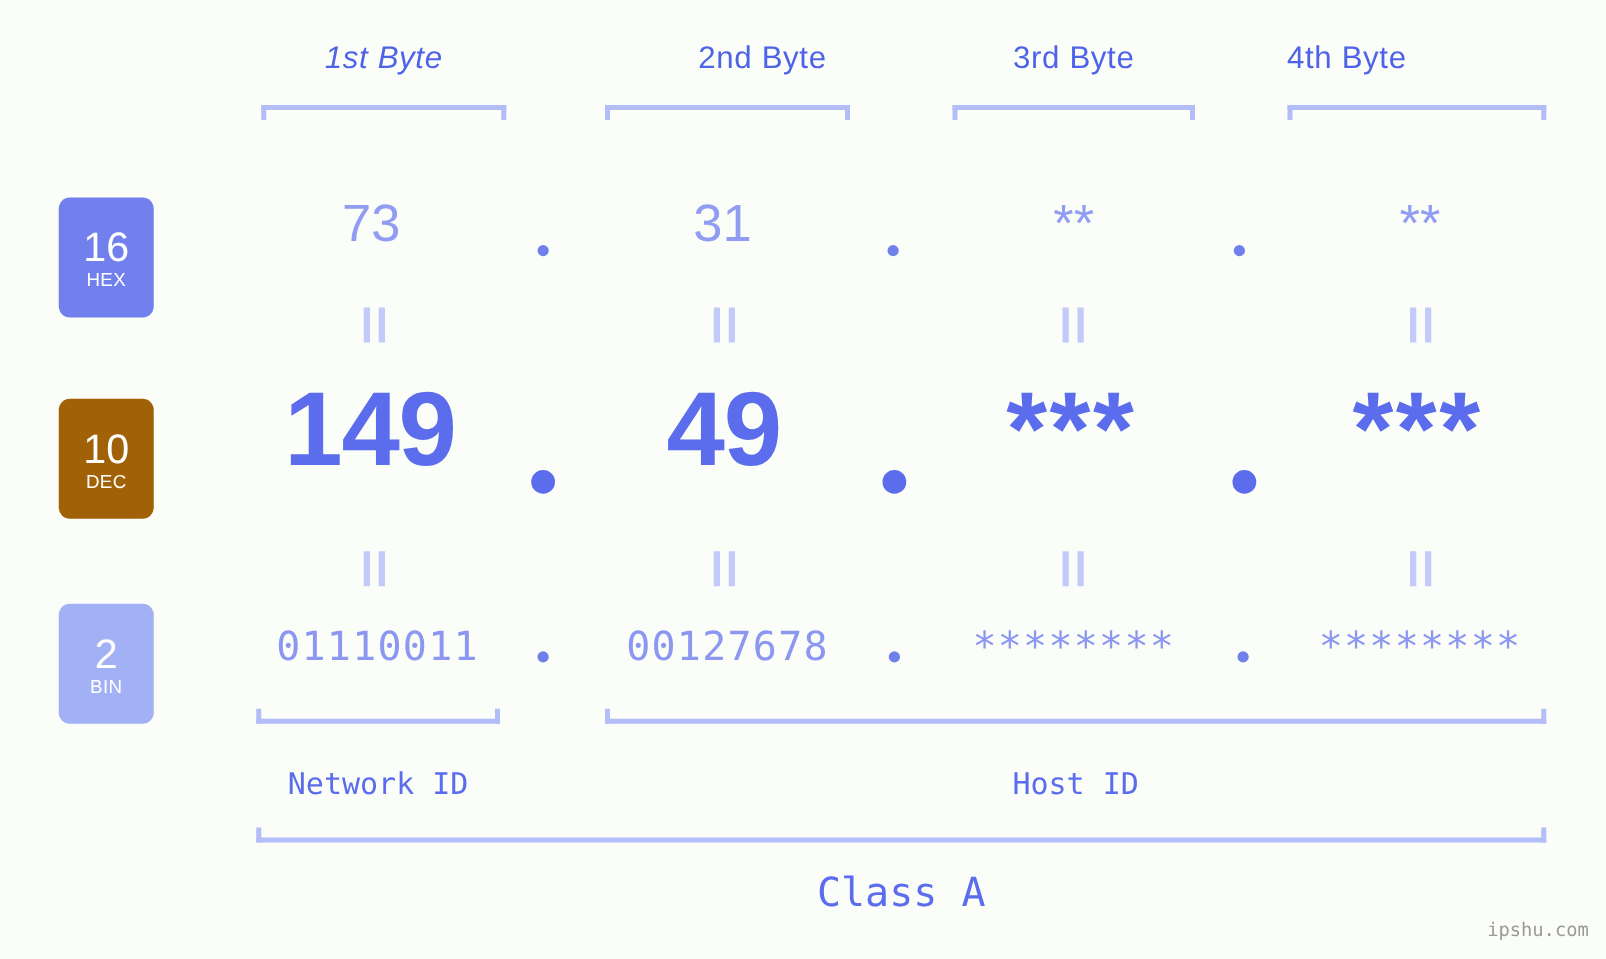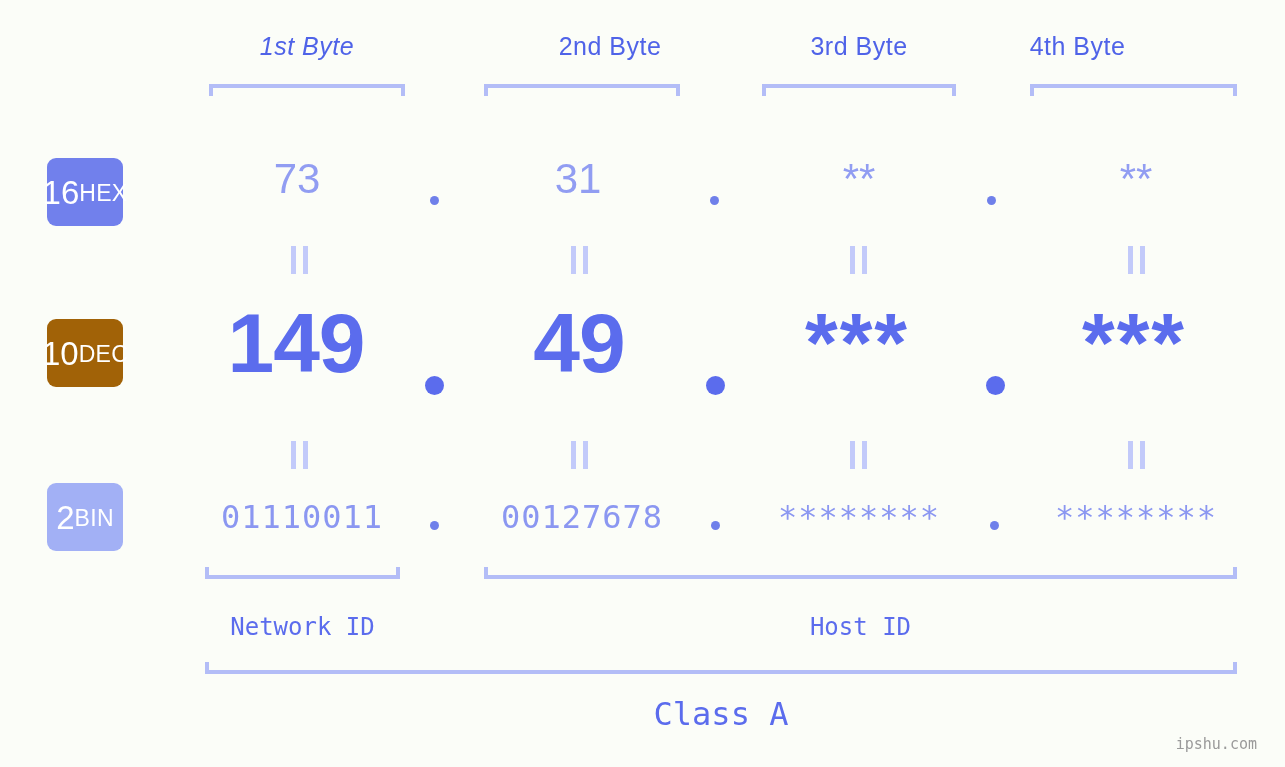--- a/index.html
+++ b/index.html
@@ -48,36 +48,36 @@
     border-right: 4px solid #b3bdf7;
     height: 12px;
     box-sizing: border-box;
   }
 
   
   .badge {
     position: absolute;
     left: 47px;
     width: 76px;
-    height: 68px;
+    height: 96px;
     border-radius: 9px;
     color: #ffffff;
     display: flex;
-    flex-direction: row;
+    flex-direction: column;
     align-items: center;
     justify-content: center;
     line-height: 1;
   }
   .badge .num {
     font-size: 33px;
     font-weight: 400;
     letter-spacing: 0px;
   }
   .badge .abbr {
-    font-size: 23px;
+    font-size: 15px;
     font-weight: 400;
     margin-top: 3px;
     letter-spacing: 0.3px;
   }
   .badge-hex { top: 158px; background: #7180ec; }
   .badge-dec { top: 319px; background: #a16207; }
   .badge-bin { top: 483px; background: #a2b0f5; }
 
   
   .row-val {
@@ -174,21 +174,21 @@
     text-align: center;
     font-size: 32px;
     color: #5b6ced;
     font-family: "DejaVu Sans Mono", monospace;
     white-space: nowrap;
   }
 
   
   .watermark {
     position: absolute;
-    right: 28px;
+    right: 14px;
     bottom: 14px;
     font-size: 15px;
     color: #9a9a9a;
     font-family: "DejaVu Sans Mono", monospace;
   }
 </style>
 </head>
 <body>
 
 <div class="stage">

